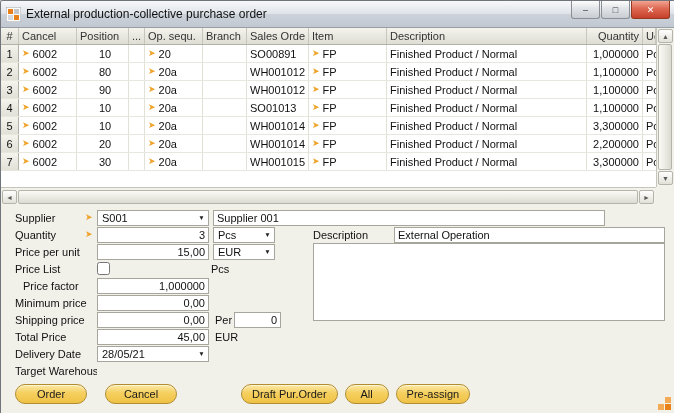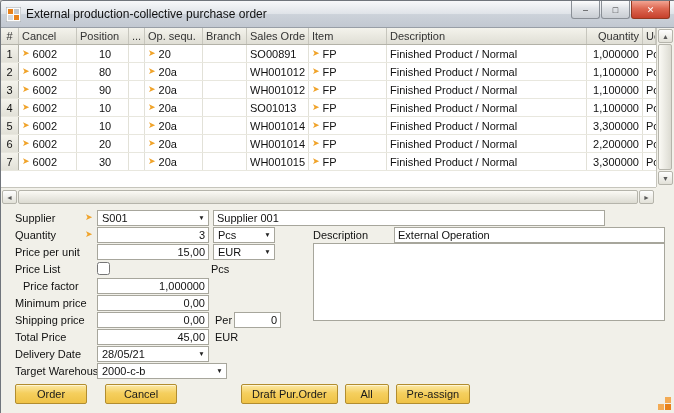--- a/index.html
+++ b/index.html
@@ -67,21 +67,21 @@
   .combo .val{flex:1;font-size:11px;padding:0 4px;white-space:nowrap;overflow:hidden}
   .combo .dd{width:13px;font-size:6.5px;color:#222;text-align:center;flex:0 0 auto}
   .desclbl{width:81px;flex:0 0 auto;white-space:nowrap;overflow:hidden}
   .unit{margin-left:6px;white-space:nowrap}
   .chk{width:13px;height:13px;margin:0}
   .remarks{position:absolute;left:312px;top:242px;width:352px;height:78px;border:1px solid #a7a69c;background:#fff;resize:none;font-family:inherit;font-size:11px;box-sizing:border-box}
 
   
   .btnbar{position:absolute;left:14px;top:383px;display:flex;align-items:center}
   .btn{height:20px;min-width:72px;padding:0 10px;font-family:inherit;font-size:11px;color:#1a1a1a;
-    background:linear-gradient(#fce9a6,#f5cf5e 45%,#efc246);border:1px solid #b28d2f;border-radius:2px;
+    background:linear-gradient(#fce9a6,#f5cf5e 45%,#efc246);border:1px solid #b28d2f;border-radius:10px;
     box-shadow:inset 0 1px 0 rgba(255,255,255,.55);cursor:default;white-space:nowrap}
   .btn+.btn{margin-left:18px}
   .btn.draft{margin-left:64px}
   .btn.shortage,.btn.all,.btn.pre{margin-left:7px}
   .btn.all{min-width:44px}
   .grip{position:absolute;right:4px;bottom:4px;line-height:0}
 </style>
 </head>
 <body>
 
@@ -365,24 +365,20 @@
     <div class="frow">
       <span class="lblw">Delivery Date</span>
       <div class="combo w112">
         <span class="val">28/05/21</span>
         <span class="dd">▼</span>
       </div>
     </div>
 
     <div class="frow">
       <span class="lblw">Target Warehous</span>
-      <div class="combo w130">
-        <span class="val">2000-c-b</span>
-        <span class="dd">▼</span>
-      </div>
     </div>
 
   </div>
 
   <textarea class="remarks" style=""></textarea>
 
   <div class="btnbar">
     <button class="btn order">Order</button>
     <button class="btn cancel">Cancel</button>
     <button class="btn draft">Draft Pur.Order</button>

